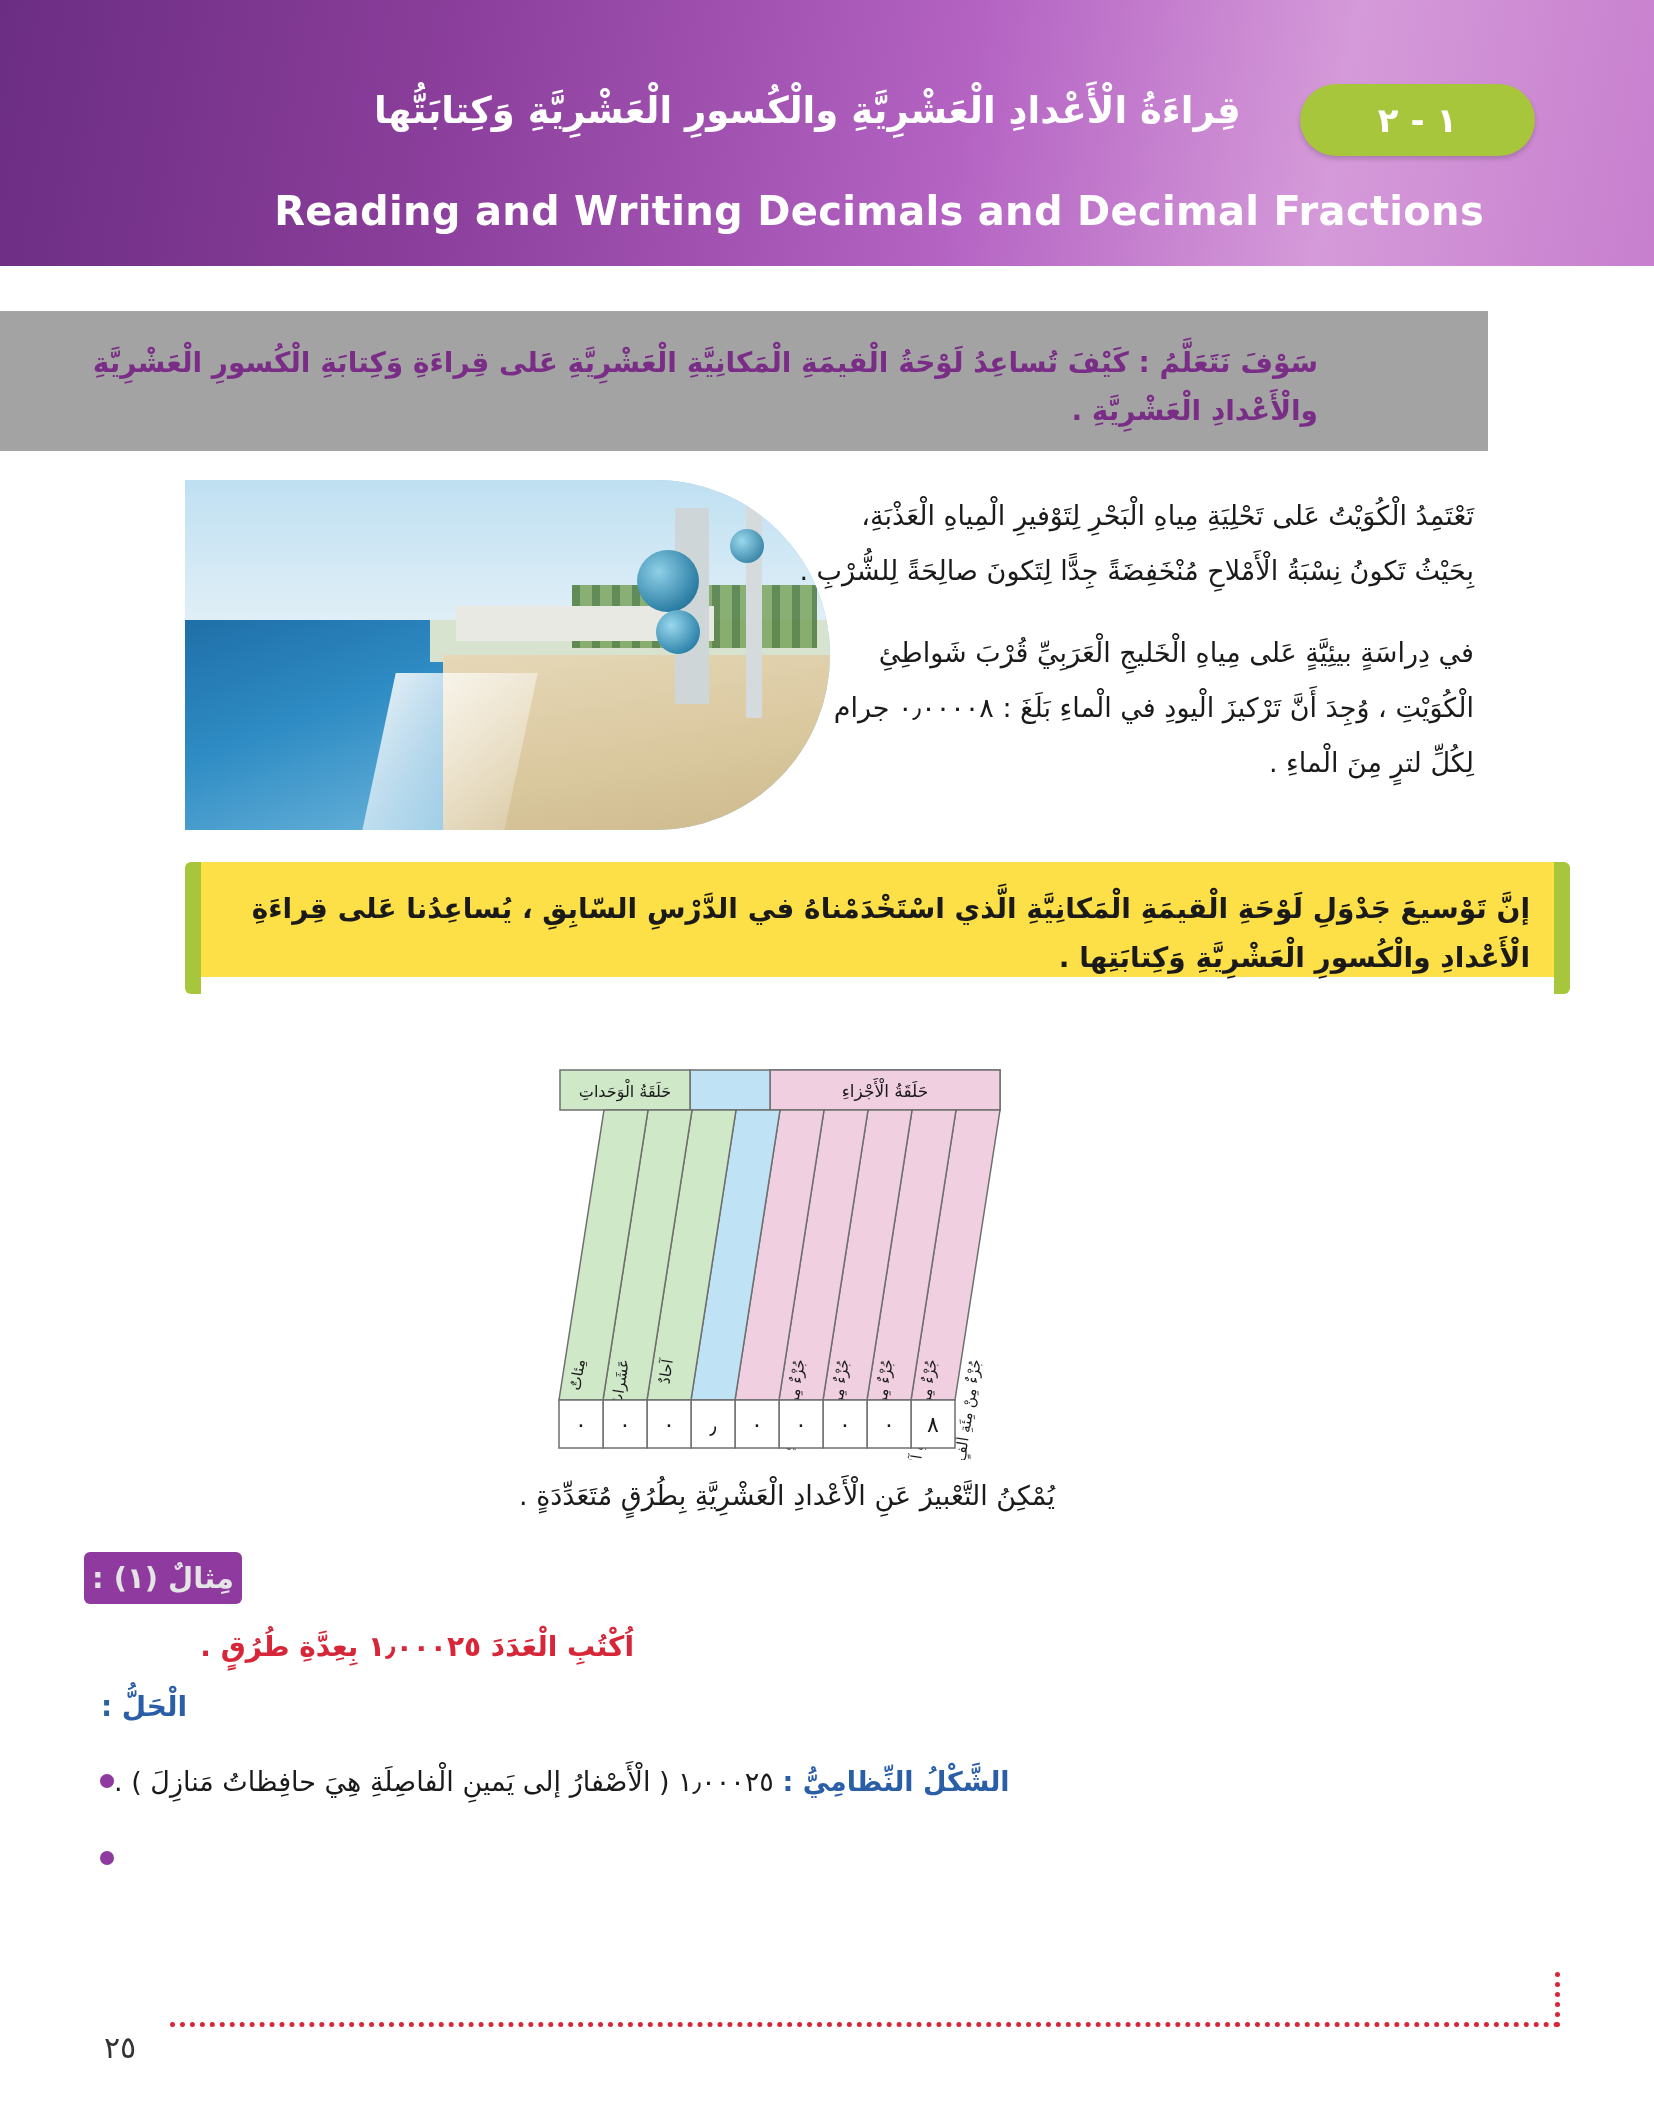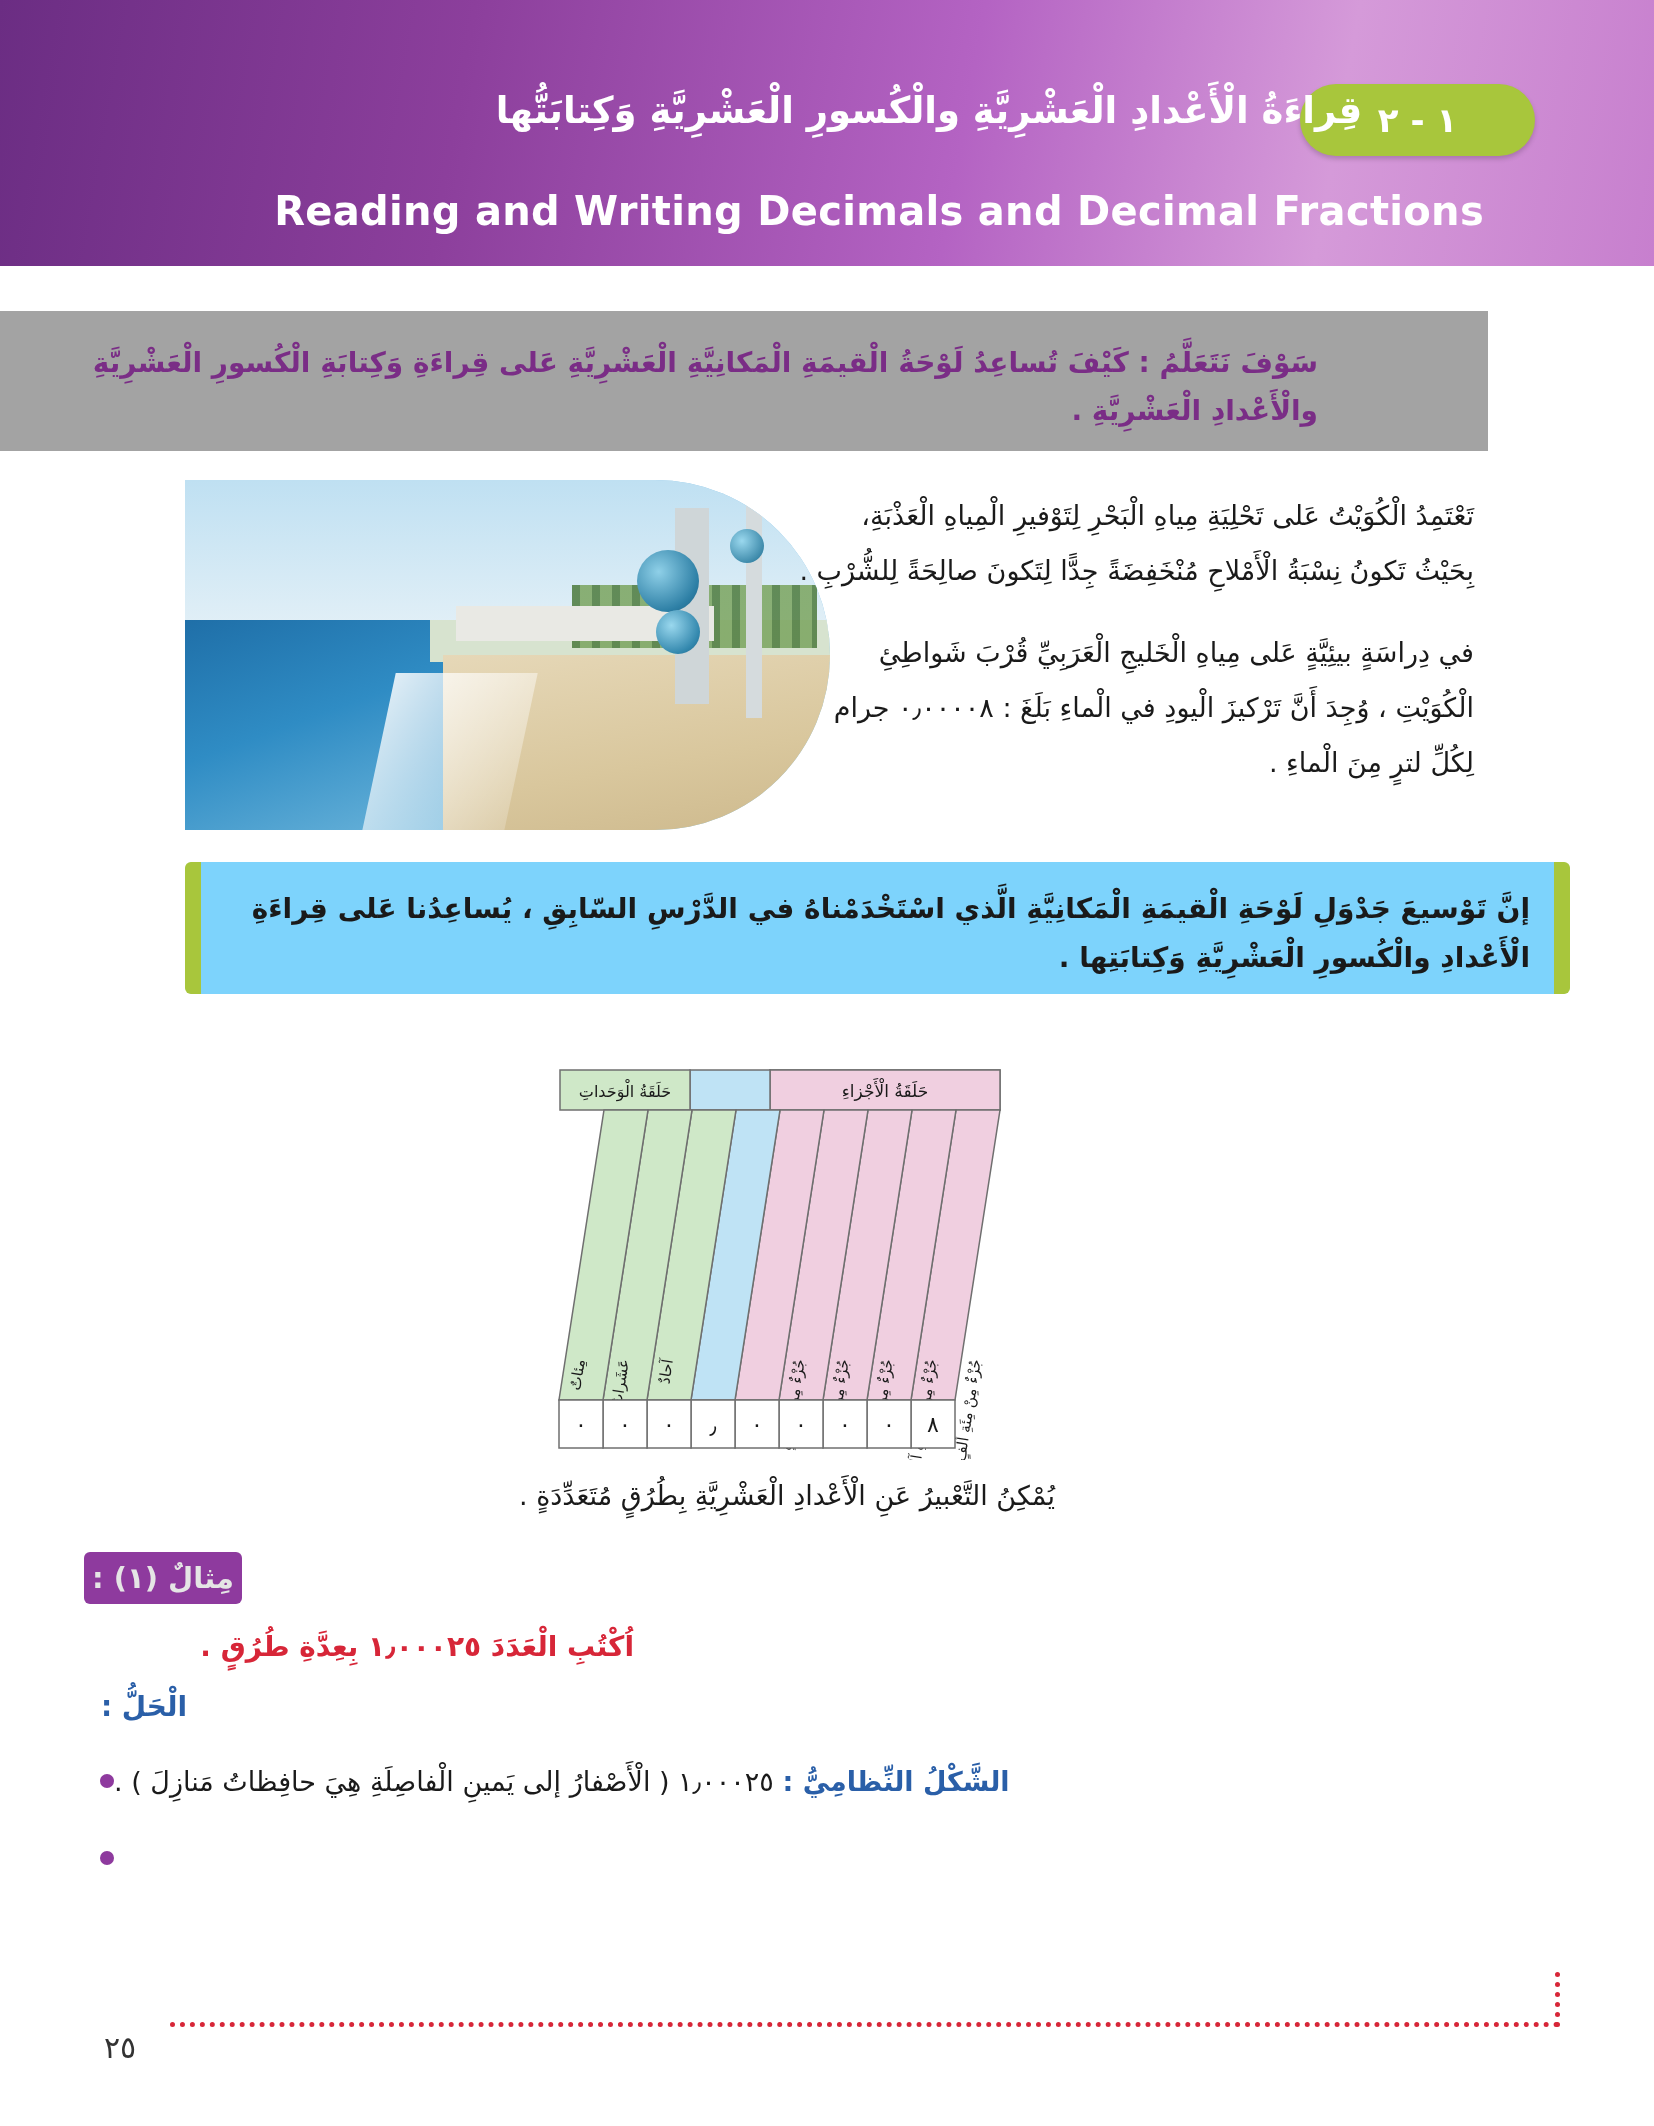--- a/index.html
+++ b/index.html
@@ -18,21 +18,21 @@
   }
   .lesson-badge{
     position:absolute;top:84px;left:1300px;width:235px;height:72px;
     background:#a8c63c;border-radius:36px;
     display:flex;align-items:center;justify-content:center;
     color:#ffffff;font-size:34px;font-weight:bold;letter-spacing:2px;
     box-shadow:0 3px 5px rgba(0,0,0,.18);
   }
   .title-ar{
     position:absolute;top:86px;right:170px;width:1110px;
-    text-align:center;color:#ffffff;font-size:37px;font-weight:bold;
+    text-align:left;color:#ffffff;font-size:37px;font-weight:bold;
     line-height:1.35;direction:rtl;
   }
   .title-en{
     position:absolute;top:188px;right:170px;width:1400px;
     text-align:right;color:#ffffff;font-size:40px;font-weight:bold;
     direction:ltr;letter-spacing:.3px;
   }
 
   
   .objective{
@@ -80,22 +80,22 @@
     border-radius:50%;background:radial-gradient(circle at 35% 35%,#9ad8ee,#3a87a8 75%,#23637f);}
 
   .intro-text{
     position:absolute;top:488px;right:180px;width:680px;
     text-align:right;direction:rtl;color:#1a1a1a;font-size:27px;line-height:2.05;
   }
   .intro-text p{margin:0 0 26px 0;}
 
   
   .note{
-    position:absolute;top:862px;left:185px;width:1385px;height:132px;
-    background:#7dd3fc;border-radius:8px;
+    position:absolute;top:862px;left:185px;width:1385px;height:115px;
+    background:#fde047;border-radius:8px;
   }
   .note .tab{
     position:absolute;top:0;right:-0px;left:auto;width:16px;height:132px;
     background:#a8c63c;border-radius:0 6px 6px 0;
   }
   .note .tab-l{
     position:absolute;top:0;left:0;width:16px;height:132px;
     background:#a8c63c;border-radius:6px 0 0 6px;
   }
   .note-text{

